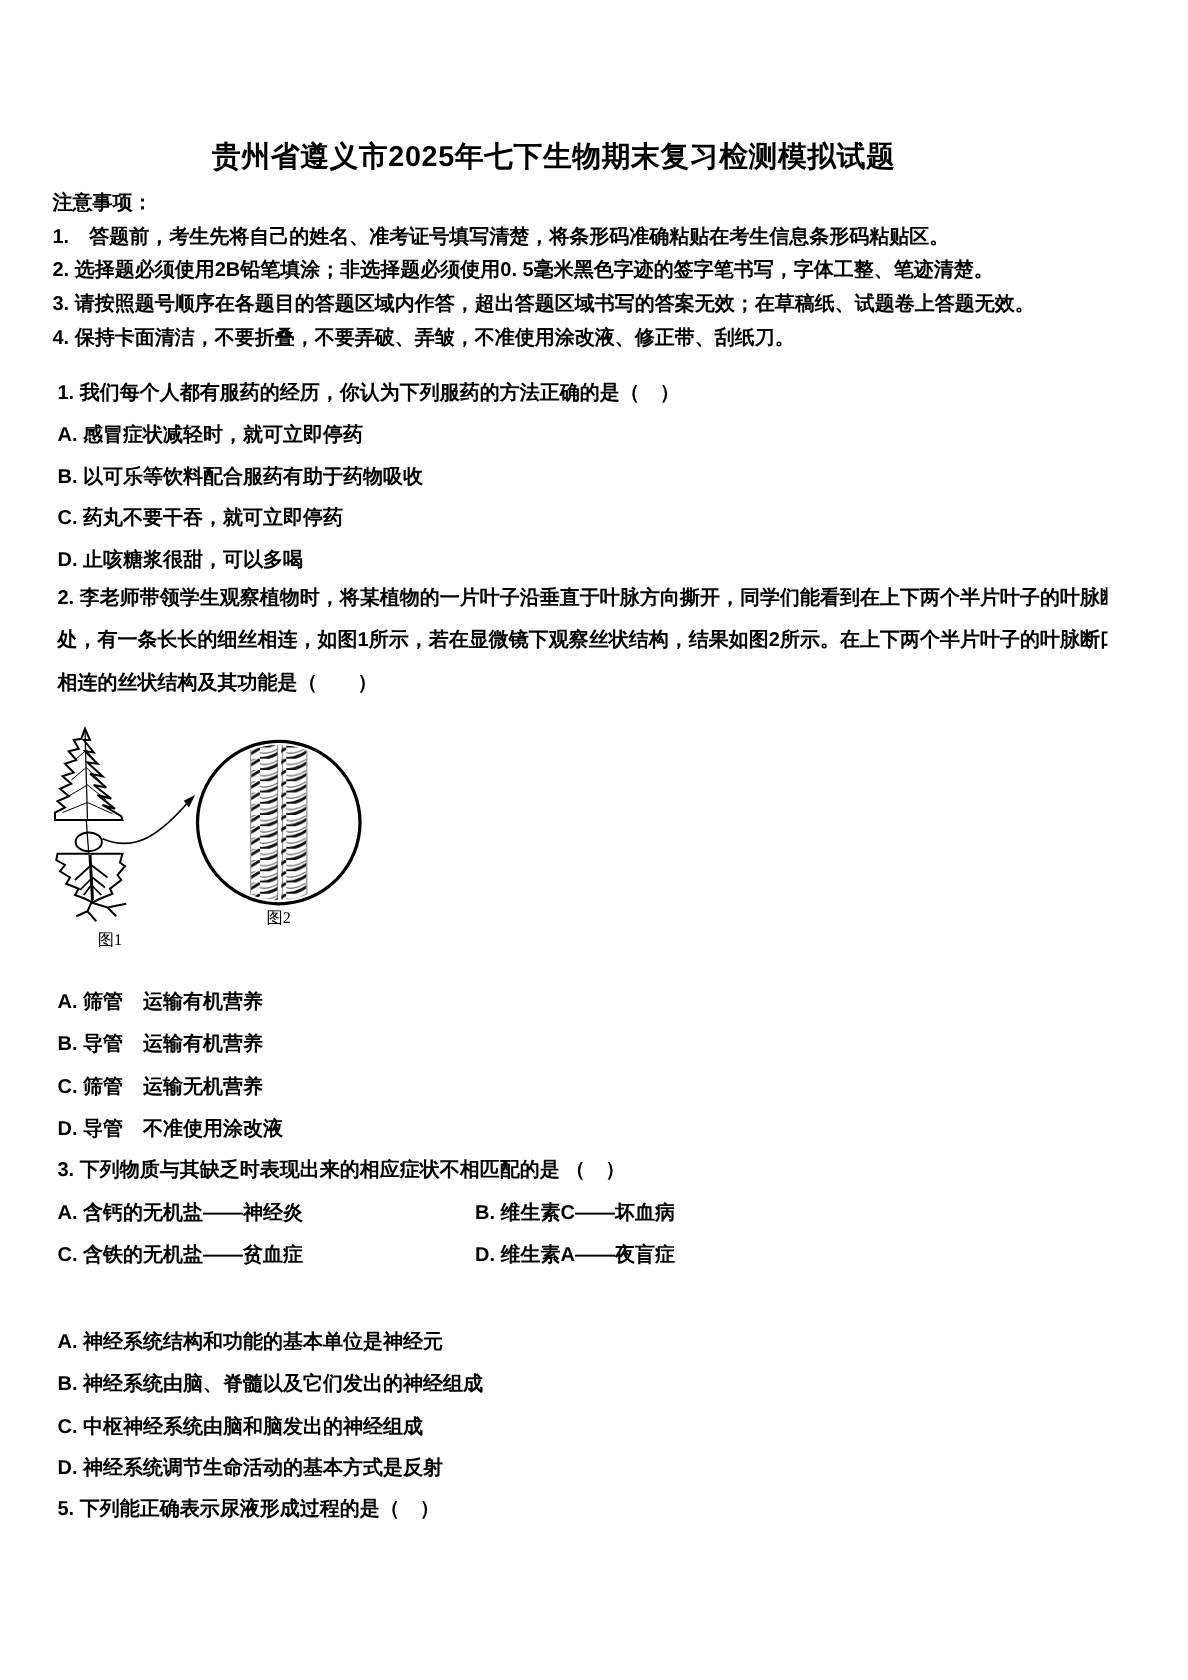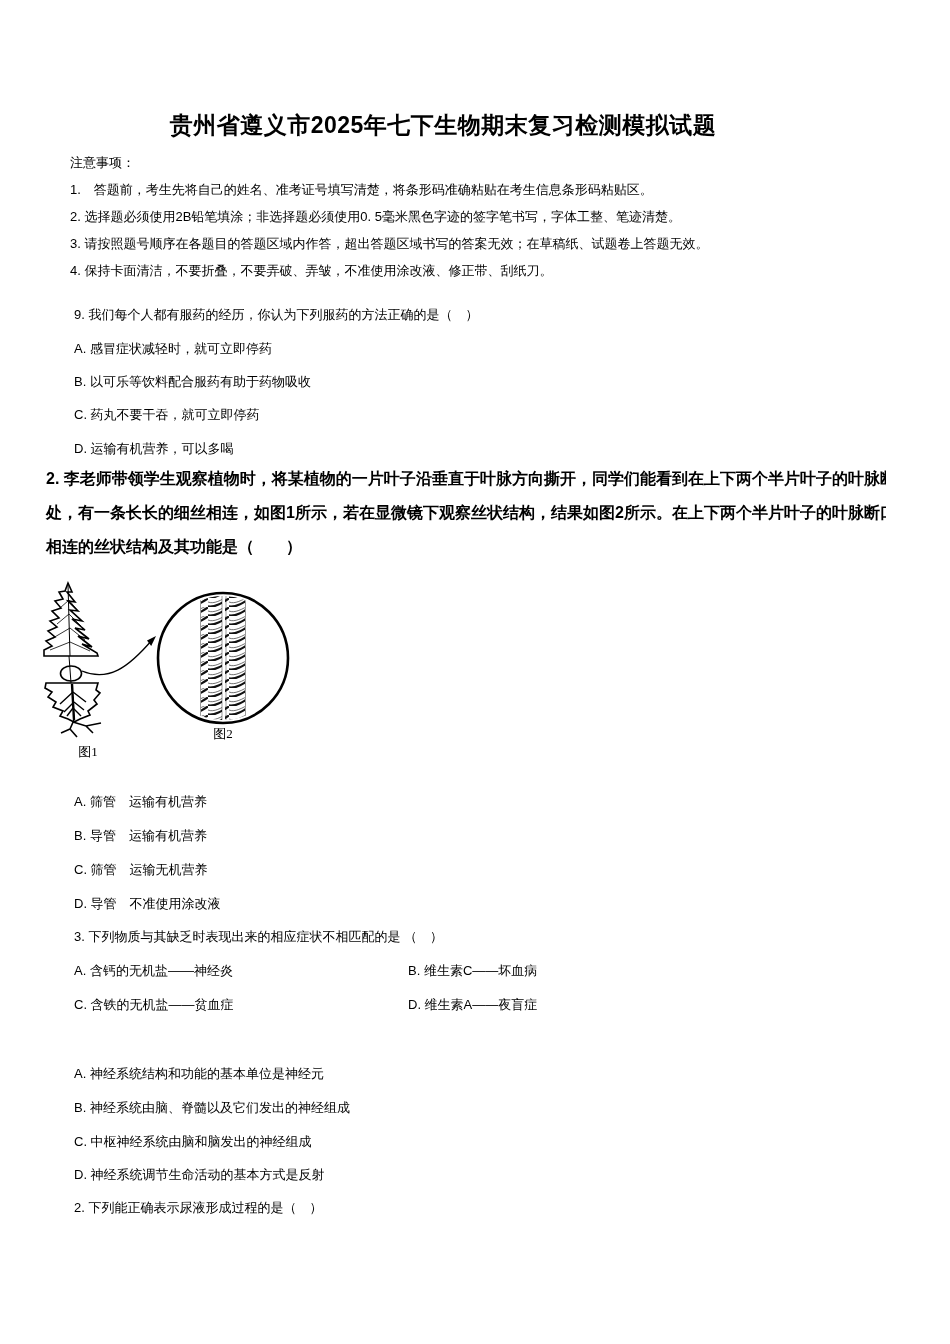--- a/index.html
+++ b/index.html
@@ -9,23 +9,22 @@
     color:#000;
   }
   .page { position:relative; width:886px; height:1344px; background:#fff; overflow:hidden; }
   .title {
     position:absolute; top:110px; left:0; width:100%;
     margin:0; text-align:center;
     font-size:23px; font-weight:700; letter-spacing:0.5px;
   }
   .line {
     position:absolute; left:46px;
-    font-size:13px; font-weight:400; line-height:33px;
+    font-size:16px; font-weight:700; line-height:33px;
     white-space:pre-wrap;
-    margin-left:28px;
   }
   .notice { left:42px; line-height:26px; }
   .para {
     position:absolute; left:46px; width:866px;
     font-size:16px; font-weight:700; line-height:34px;
     text-align:justify; white-space:normal;
   }
   .colB { left:380px; }
   .figure-wrap { position:absolute; left:40px; top:580px; width:300px; height:192px; }
   svg text { font-family:"Liberation Serif","DejaVu Serif",serif; font-size:13px; font-weight:400; fill:#000; }
@@ -36,25 +35,25 @@
 <div class="page">
 
   <h1 class="title">贵州省遵义市2025年七下生物期末复习检测模拟试题</h1>
 
   <div class="line notice" style="top:150px">注意事项：</div>
   <div class="line notice" style="top:177px">1.　答题前，考生先将自己的姓名、准考证号填写清楚，将条形码准确粘贴在考生信息条形码粘贴区。</div>
   <div class="line notice" style="top:204px">2. 选择题必须使用2B铅笔填涂；非选择题必须使用0. 5毫米黑色字迹的签字笔书写，字体工整、笔迹清楚。</div>
   <div class="line notice" style="top:231px">3. 请按照题号顺序在各题目的答题区域内作答，超出答题区域书写的答案无效；在草稿纸、试题卷上答题无效。</div>
   <div class="line notice" style="top:258px">4. 保持卡面清洁，不要折叠，不要弄破、弄皱，不准使用涂改液、修正带、刮纸刀。</div>
 
-  <div class="line" style="top:298px">9. 我们每个人都有服药的经历，你认为下列服药的方法正确的是（　）</div>
+  <div class="line" style="top:298px">1. 我们每个人都有服药的经历，你认为下列服药的方法正确的是（　）</div>
   <div class="line" style="top:332px">A. 感冒症状减轻时，就可立即停药</div>
   <div class="line" style="top:365px">B. 以可乐等饮料配合服药有助于药物吸收</div>
   <div class="line" style="top:398px">C. 药丸不要干吞，就可立即停药</div>
-  <div class="line" style="top:432px">D. 运输有机营养，可以多喝</div>
+  <div class="line" style="top:432px">D. 止咳糖浆很甜，可以多喝</div>
 
   <div class="para" style="top:462px">2. 李老师带领学生观察植物时，将某植物的一片叶子沿垂直于叶脉方向撕开，同学们能看到在上下两个半片叶子的叶脉断口处，有一条长长的细丝相连，如图1所示，若在显微镜下观察丝状结构，结果如图2所示。在上下两个半片叶子的叶脉断口处相连的丝状结构及其功能是（　　）</div>
 
   <div class="figure-wrap">
     <svg width="300" height="192" viewBox="0 0 300 192">
       <defs>
         <pattern id="coil" width="21" height="9" patternUnits="userSpaceOnUse">
           <path d="M0,8.5 C7,9.5 14,5 21,0.5" stroke="#111" stroke-width="2.3" fill="none"></path>
           <path d="M0,4 C6,6.5 13,2 21,-2" stroke="#111" stroke-width="1" fill="none" opacity="0.6"></path>
         </pattern>
@@ -109,15 +108,15 @@
   <div class="line" style="top:954px">A. 含钙的无机盐——神经炎</div>
   <div class="line colB" style="top:954px">B. 维生素C——坏血病</div>
   <div class="line colB" style="top:988px">D. 维生素A——夜盲症</div>
   <div class="line" style="top:988px">C. 含铁的无机盐——贫血症</div>
 
   <div class="line" style="top:1057px">A. 神经系统结构和功能的基本单位是神经元</div>
   <div class="line" style="top:1091px">B. 神经系统由脑、脊髓以及它们发出的神经组成</div>
   <div class="line" style="top:1125px">C. 中枢神经系统由脑和脑发出的神经组成</div>
   <div class="line" style="top:1158px">D. 神经系统调节生命活动的基本方式是反射</div>
 
-  <div class="line" style="top:1191px">2. 下列能正确表示尿液形成过程的是（　）</div>
+  <div class="line" style="top:1191px">5. 下列能正确表示尿液形成过程的是（　）</div>
 
 </div>
 
 </body></html>

